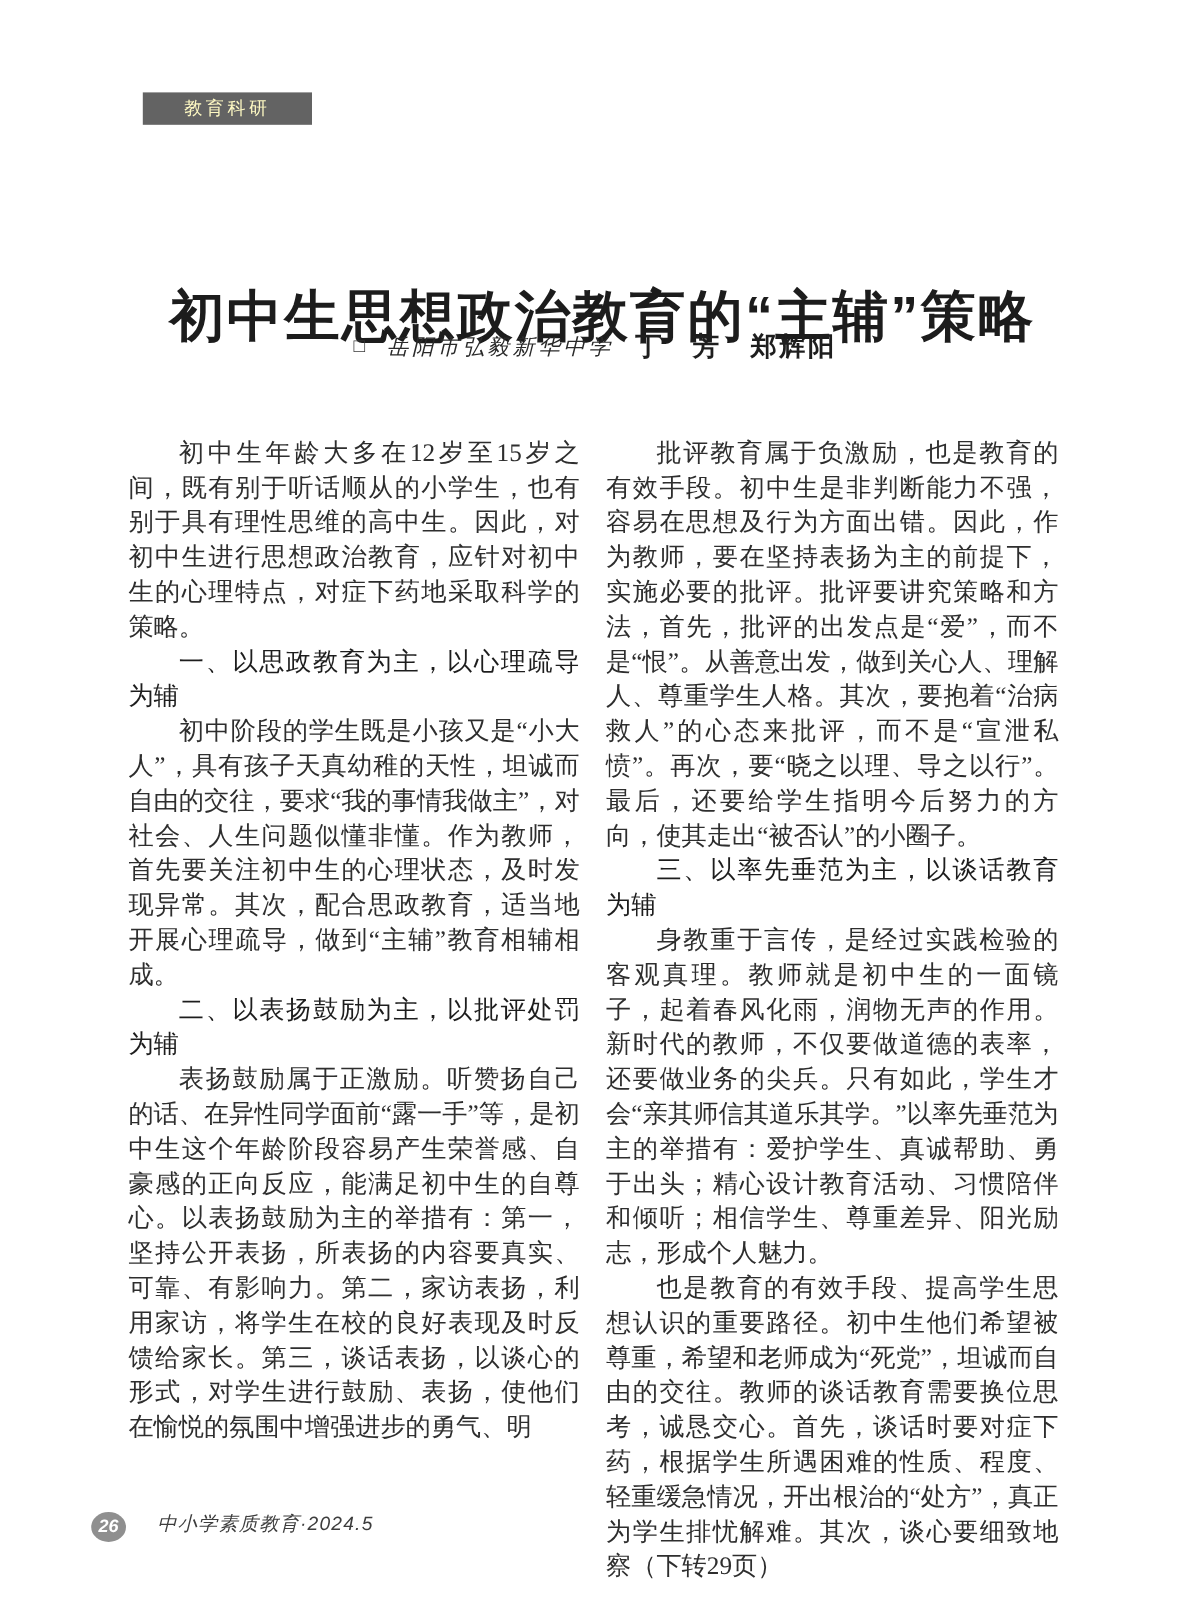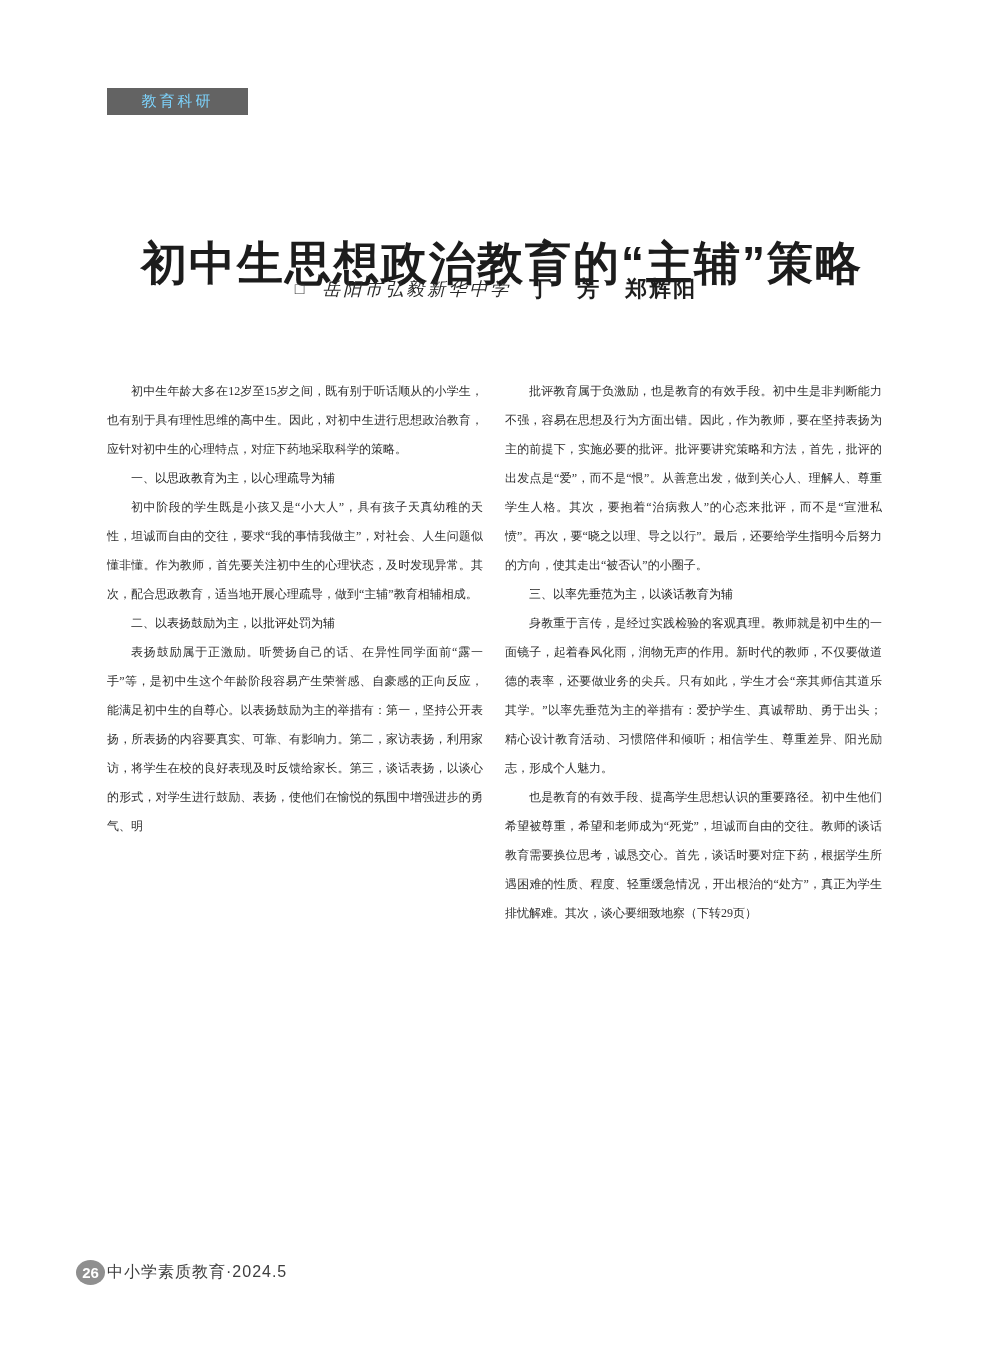--- a/index.html
+++ b/index.html
@@ -7,33 +7,32 @@
     width: 992px;
     height: 1346px;
     position: relative;
     background: #ffffff;
     font-family: "Liberation Serif", serif;
     overflow: hidden;
   }
 
   .category-badge {
     position: absolute;
-    left: 107px;
+    left: 119px;
     top: 77px;
     width: 141px;
     height: 27px;
     background: #636363;
-    color: #7dd3fc;
+    color: #fef9c3;
     font-family: "Liberation Sans", sans-serif;
     font-size: 15px;
     letter-spacing: 3px;
     display: flex;
     align-items: center;
     justify-content: center;
-    margin-top: 11px;
   }
 
   .article-title {
     position: absolute;
     left: 0;
     top: 202px;
     width: 908px;
     text-align: center;
     font-family: "Liberation Sans", sans-serif;
     font-weight: bold;
@@ -70,47 +69,47 @@
     font-family: "Liberation Sans", sans-serif;
     font-weight: bold;
     font-size: 22px;
     letter-spacing: 2px;
     color: #1e1e1e;
   }
 
   .column {
     position: absolute;
     top: 363px;
-    font-size: 12px;
+    font-size: 21px;
     line-height: 29px;
     color: #2e2e2e;
     text-align: justify;
-    margin-top: 14px;
   }
   .column-left  { left: 107px; width: 376px; }
   .column-right { left: 505px; width: 377px; }
 
   .column p {
     margin: 0;
     text-indent: 2em;
   }
   .column p.no-indent { text-indent: 0; }
   .column p.heading {
     font-family: "Liberation Sans", sans-serif;
     font-weight: normal;
     color: #1d1d1d;
   }
 
   .page-footer {
     position: absolute;
     left: 76px;
     top: 1260px;
     display: flex;
-    align-items: center;
-    gap: 2px;
+    align-items: flex-start;
+    gap: 26px;
+    font-style: italic;
   }
   .page-number-circle {
     width: 29px;
     height: 25px;
     border-radius: 50%;
     background: #8f8f8f;
     color: #ffffff;
     font-family: "Liberation Sans", sans-serif;
     font-size: 15px;
     font-weight: bold;

